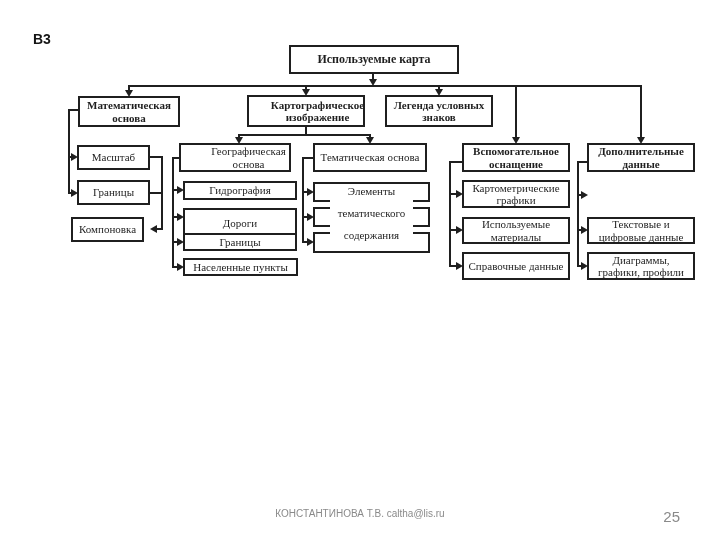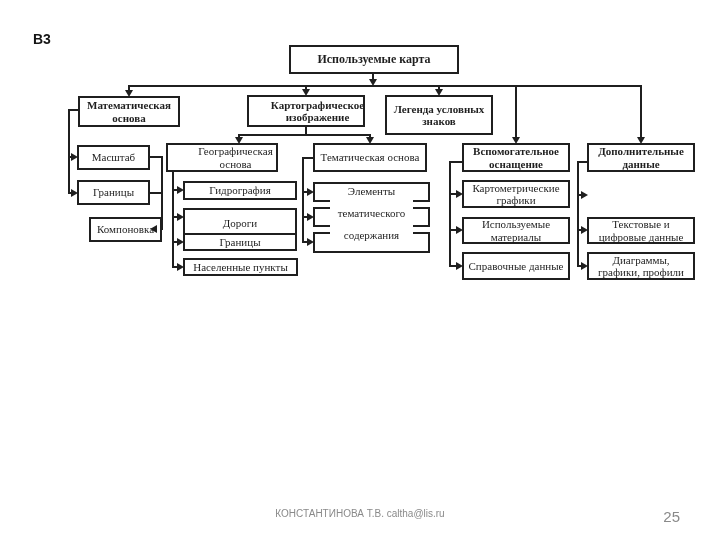--- a/index.html
+++ b/index.html
@@ -106,30 +106,30 @@
   <div class="ar" style="left:456px;top:226px;"></div>
   <div class="ar" style="left:456px;top:262px;"></div>
   <div class="ar" style="left:581px;top:191px;"></div>
   <div class="ar" style="left:581px;top:226px;"></div>
   <div class="ar" style="left:581px;top:262px;"></div>
 
   <div class="node bold" style="left:289px;top:45px;width:170px;height:29px;font-size:12px;">Используемые карта</div>
 
   <div class="node bold" style="left:78px;top:96px;width:102px;height:31px;">Математическая основа</div>
   <div class="node bold" style="left:247px;top:95px;width:118px;height:32px;padding-left:25px;">Картографическое изображение</div>
-  <div class="node bold" style="left:385px;top:95px;width:108px;height:40px;">Легенда условных знаков</div>
+  <div class="node bold" style="left:385px;top:95px;width:108px;height:32px;">Легенда условных знаков</div>
   <div class="node bold" style="left:462px;top:143px;width:108px;height:29px;">Вспомогательное оснащение</div>
   <div class="node bold" style="left:587px;top:143px;width:108px;height:29px;">Дополнительные данные</div>
 
-  <div class="node" style="left:166px;top:143px;width:112px;height:29px;padding-left:29px;">Географическая основа</div>
+  <div class="node" style="left:179px;top:143px;width:112px;height:29px;padding-left:29px;">Географическая основа</div>
   <div class="node" style="left:313px;top:143px;width:114px;height:29px;">Тематическая основа</div>
 
   <div class="node" style="left:77px;top:145px;width:73px;height:25px;">Масштаб</div>
   <div class="node" style="left:77px;top:180px;width:73px;height:25px;">Границы</div>
-  <div class="node" style="left:89px;top:217px;width:73px;height:25px;">Компоновка</div>
+  <div class="node" style="left:71px;top:217px;width:73px;height:25px;">Компоновка</div>
 
   <div class="node" style="left:183px;top:181px;width:114px;height:19px;">Гидрография</div>
   <div class="node" style="left:183px;top:208px;width:114px;height:30px;">Дороги</div>
   <div class="node" style="left:183px;top:233px;width:114px;height:18px;">Границы</div>
   <div class="node" style="left:183px;top:258px;width:115px;height:18px;">Населенные пункты</div>
 
   <div class="node" style="left:313px;top:182px;width:117px;height:20px;"></div>
   <div class="node" style="left:313px;top:207px;width:117px;height:20px;"></div>
   <div class="node" style="left:313px;top:232px;width:117px;height:21px;"></div>
   <div class="mask" style="left:330px;top:186px;width:83px;height:62px;"></div>

